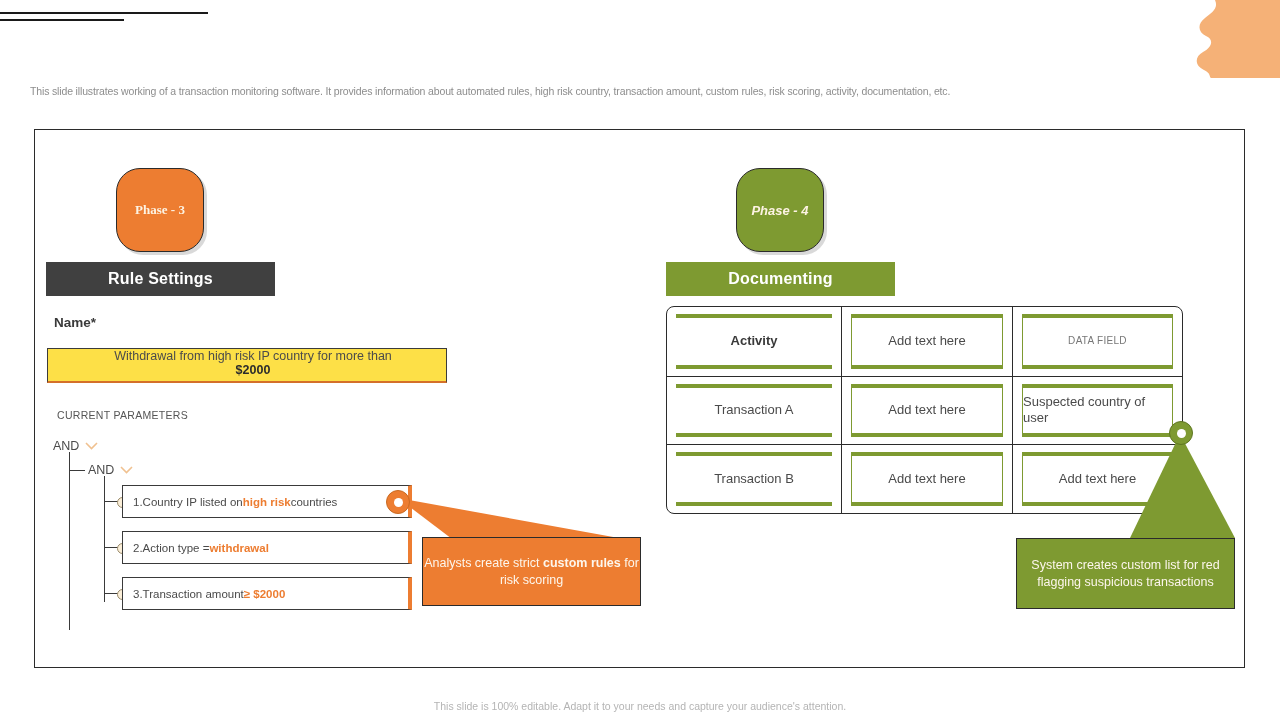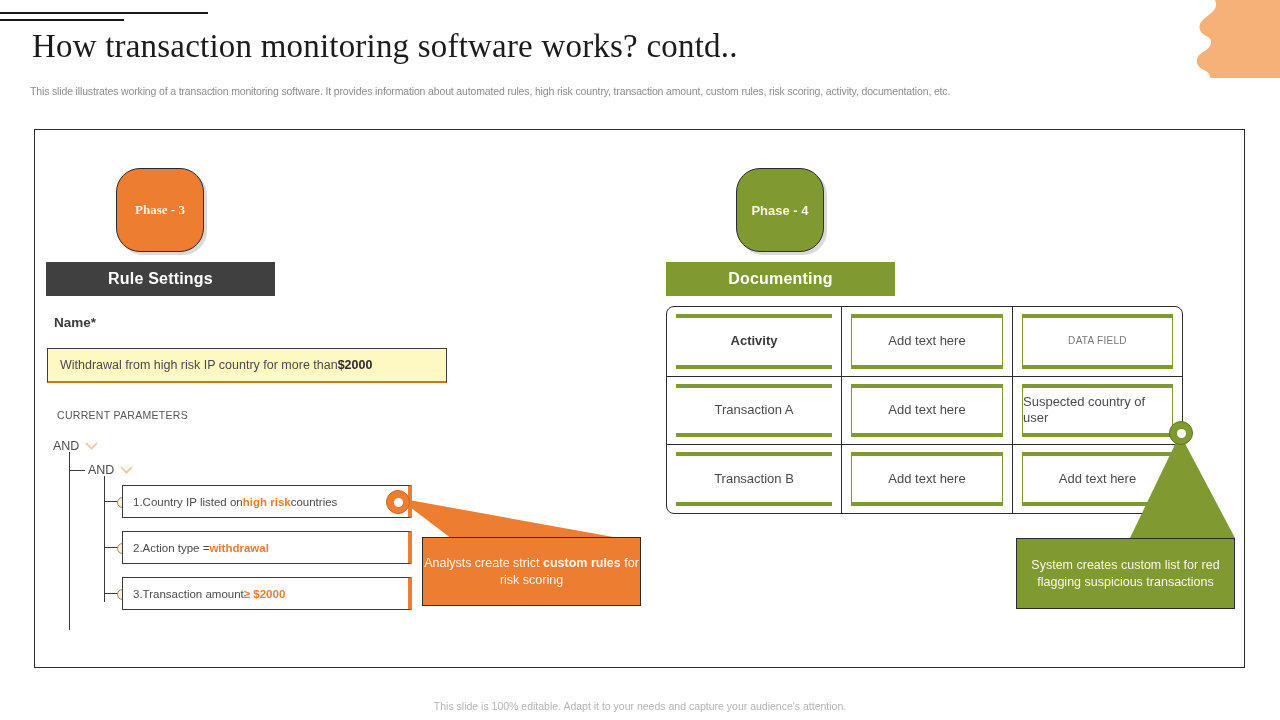--- a/index.html
+++ b/index.html
@@ -35,40 +35,40 @@
 
   
   .phase-chip{
     position:absolute;width:86px;height:82px;border-radius:24px;
     border:1.4px solid #2b2b2b;
     display:flex;align-items:center;justify-content:center;
     font-size:13px;font-weight:bold;color:#fdf3e3;
     box-shadow:3px 3px 0 rgba(0,0,0,.15);
   }
   .phase3{left:116px;top:168px;background:#ed7d31;font-family:"Liberation Serif",serif;}
-  .phase4{left:736px;top:168px;background:#7e9a31;}
+  .phase4{left:736px;top:168px;background:#7e9a31;font-style:italic;}
 
   
   .sect-bar{
     position:absolute;height:34px;display:flex;align-items:center;justify-content:center;
     color:#fff;font-size:16px;font-weight:bold;letter-spacing:.2px;
   }
   .bar-rule{left:46px;top:262px;width:229px;background:#404040;}
   .bar-doc{left:666px;top:262px;width:229px;background:#7e9a31;text-align:right;}
 
   
   .name-label{
     position:absolute;left:54px;top:315px;font-size:13.5px;font-weight:bold;color:#3a3a3a;
   }
   .name-field{
     position:absolute;left:47px;top:348px;width:400px;height:35px;
     border:1.1px solid #3b3b3b;border-bottom:2.4px solid #d4702a;
-    background:#fef9c3;box-sizing:border-box;
+    background:#fde047;box-sizing:border-box;
     display:flex;align-items:center;padding-left:12px;
-    font-size:12.5px;color:#4b4b4b;white-space:nowrap;
+    font-size:12.5px;color:#4b4b4b;white-space:nowrap;flex-direction:column;
   }
   .name-field b{color:#2c2c2c;}
   .cur-params{
     position:absolute;left:57px;top:409px;font-size:10.5px;color:#555;letter-spacing:.3px;
   }
   .and-row{position:absolute;font-size:12.5px;color:#4a4a4a;display:flex;align-items:flex-start;gap:6px;}
   .and-1{left:53px;top:439px;}
   .and-2{left:88px;top:463px;}
   .chev{display:inline-block;width:13px;height:8px;}
 
@@ -150,21 +150,20 @@
   <div class="deco-line1"></div>
   <div class="deco-line2"></div>
 
   <div class="blob">
     <svg width="95" height="78" viewBox="0 0 95 78">
       <path d="M95,0 L30,0 C34,9 26,13 20,18 C12,24 13,32 21,36 C30,40 26,48 18,52
                C9,57 10,66 19,70 C26,73 24,77 26,78 L95,78 Z" fill="#F5B177"></path>
     </svg>
   </div>
 
-  <div class="page-title">How transaction monitoring software works? contd..</div>
   <div class="page-subtitle">This slide illustrates working of a transaction monitoring software. It provides information about automated rules, high risk country, transaction amount, custom rules, risk scoring, activity,  documentation, etc.</div>
 
   <div class="frame"></div>
 
   <div class="phase-chip phase3">
     <span>Phase - 3</span>
   </div>
   <div class="sect-bar bar-rule">
     <span>Rule Settings</span>
   </div>

